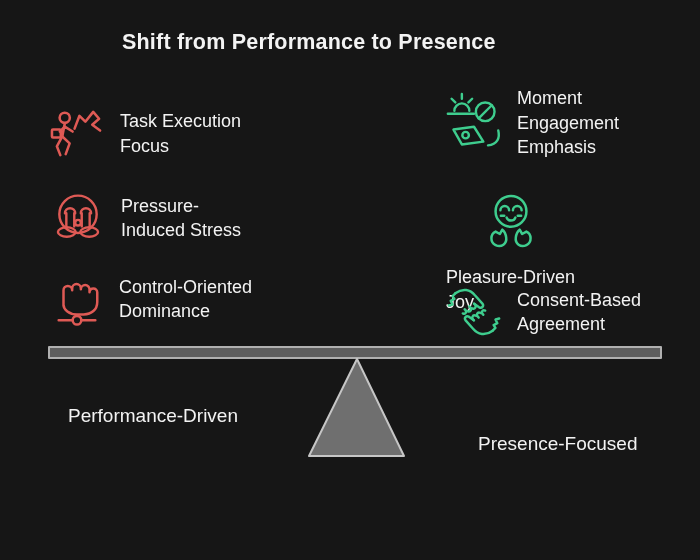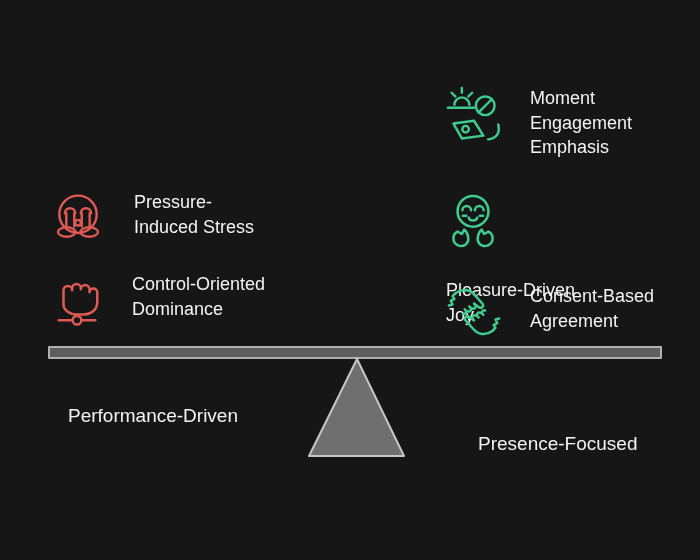--- a/index.html
+++ b/index.html
@@ -21,22 +21,22 @@
     top: 30px;
     font-size: 21.5px;
     font-weight: bold;
     letter-spacing: 0.2px;
     color: var(--text, #f3f3f3);
     white-space: nowrap;
   }
   .row {
     position: absolute;
     display: flex;
-    align-items: flex-start;
-    gap: 28px;
+    align-items: center;
+    gap: 15px;
   }
   .row-l { left: 50px; }
   .row-r { left: 446px; }
   .row .label {
     font-size: 18px;
     line-height: 24.5px;
     color: var(--text, #f3f3f3);
     white-space: pre-line;
   }
   .row svg * {
@@ -77,21 +77,35 @@
     white-space: nowrap;
   }
   .footer-left { left: 68px; }
   .footer-right { left: 478px; margin-top: 28px; }
 </style>
 </head>
 <body>
 
 <div class="canvas">
 
+  <div class="title">Shift from Performance to Presence</div>
 
+  <div class="row row-l" style="top:106px;">
+    <svg width="55" height="55" viewBox="0 0 56 56">
+      <circle cx="15" cy="12" r="5.2"></circle>
+      <path d="M15 18 L12.5 31"></path>
+      <path d="M15 21 L10 26 M15 21 L23 26"></path>
+      <rect x="2" y="24" width="9" height="8" rx="1"></rect>
+      <path d="M12.5 31 L20 38 L16 49"></path>
+      <path d="M12.5 31 L7 41 L10.5 50"></path>
+      <path d="M25 23 L30 10 L36 16 L44 6 L50 13 L43 19 L51 25"></path>
+    </svg>
+    <span class="label">Task Execution
+Focus</span>
+  </div>
 
   <div class="row row-l" style="top:190px;">
     <svg width="56" height="56" viewBox="0 0 60 60">
       <circle cx="30" cy="26" r="20"></circle>
       <path d="M16 25 a5.5 5.5 0 0 1 11 0"></path>
       <path d="M33 25 a5.5 5.5 0 0 1 11 0"></path>
       <path d="M17.5 25 V40 M26 25 V39 M34 25 V39 M42.5 25 V40"></path>
       <circle cx="30" cy="35" r="3"></circle>
       <ellipse cx="18" cy="45" rx="9.5" ry="5"></ellipse>
       <ellipse cx="42" cy="45" rx="9.5" ry="5"></ellipse>

